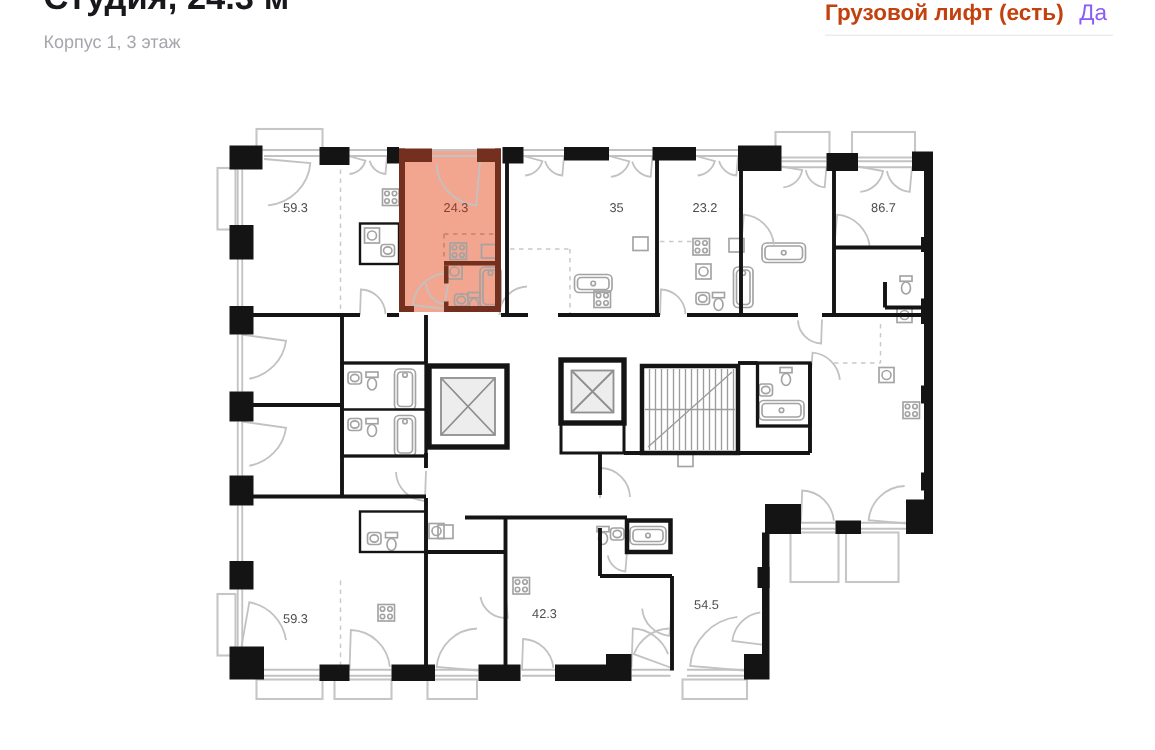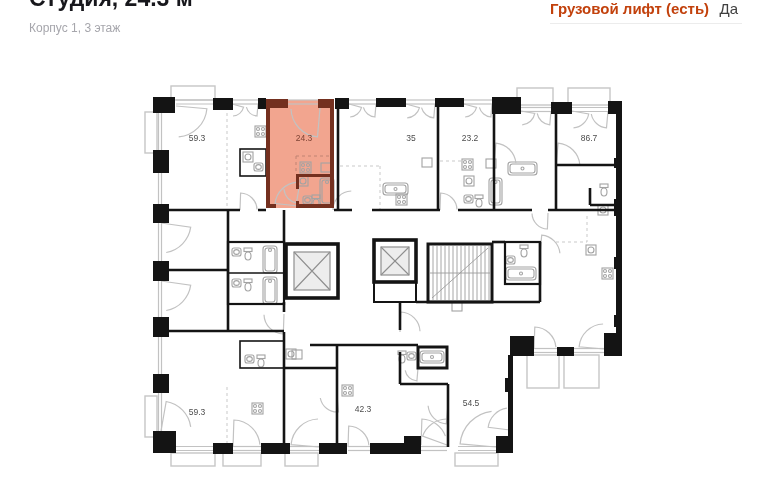--- a/index.html
+++ b/index.html
@@ -14,21 +14,21 @@
   .page-subtitle{
     position:absolute;top:21px;left:29px;
     font-size:12px;font-weight:400;color:#a6a6ac;white-space:nowrap;
   }
   .info-row-label{
     position:absolute;top:0px;left:550px;
     font-size:15px;font-weight:700;color:#c2410c;white-space:nowrap;
   }
   .info-row-value{
     position:absolute;top:0px;right:32px;
-    font-size:15px;font-weight:400;color:#404040;
+    font-size:15px;font-weight:400;color:#8b5cf6;
   }
   .info-divider{
     position:absolute;top:23px;left:550px;width:192px;height:1px;background:#ececec;
   }
   svg.plan{position:absolute;top:0;left:0;}
   .unit-label{font-family:"Liberation Sans",sans-serif;font-size:8.5px;fill:#4d4d4d;}
   .unit-label.sel{fill:#7e4334;}
 </style>
 </head>
 <body>

